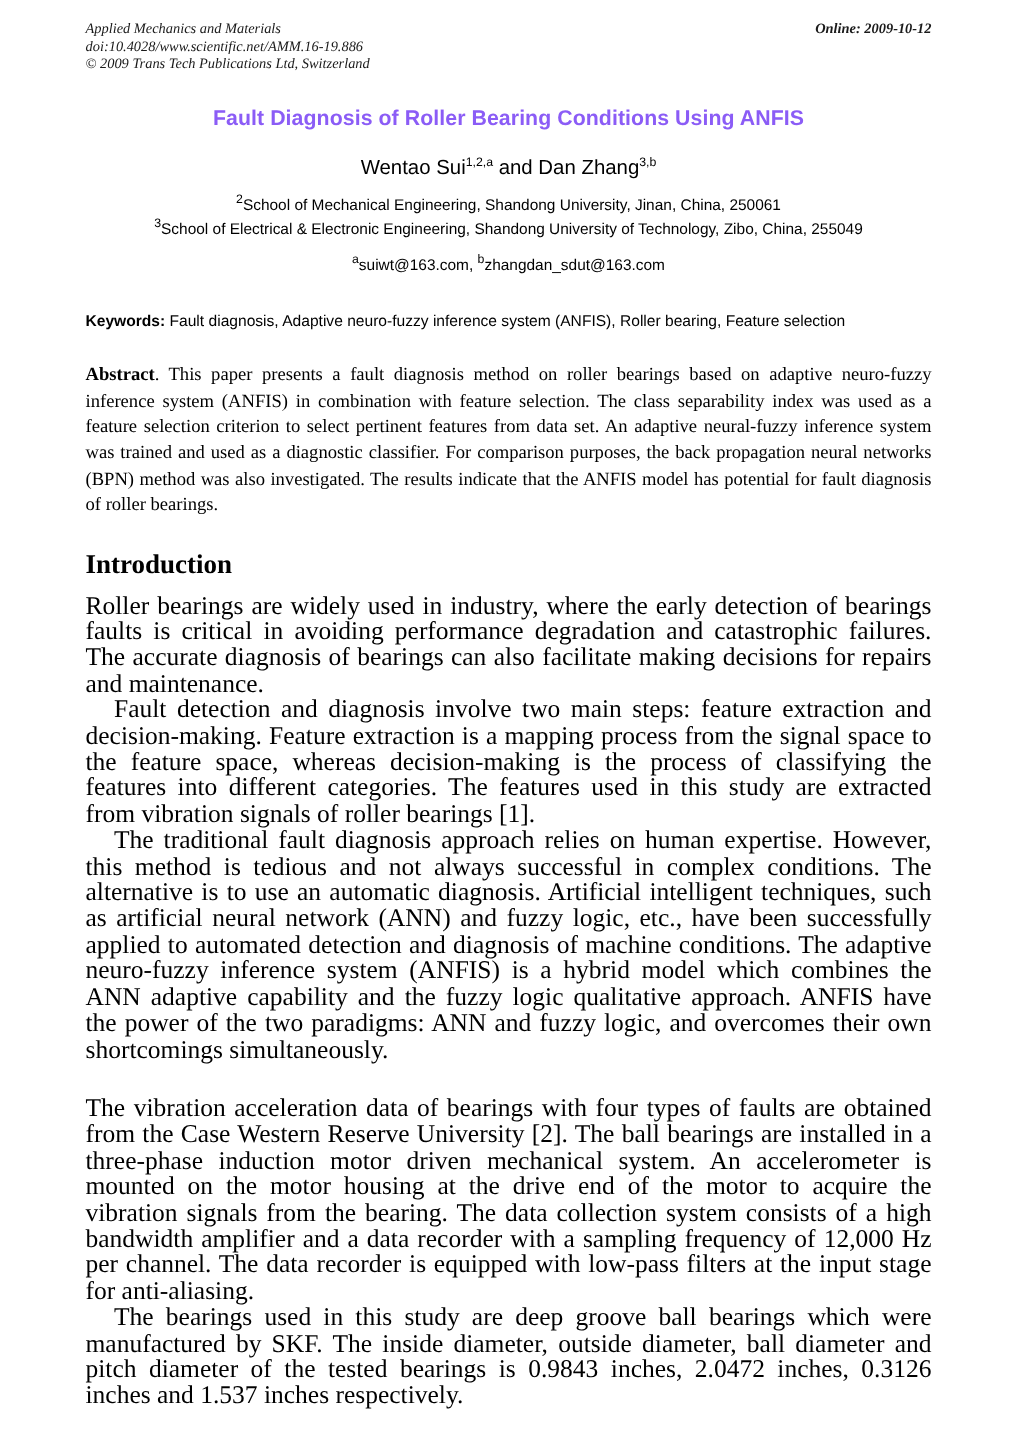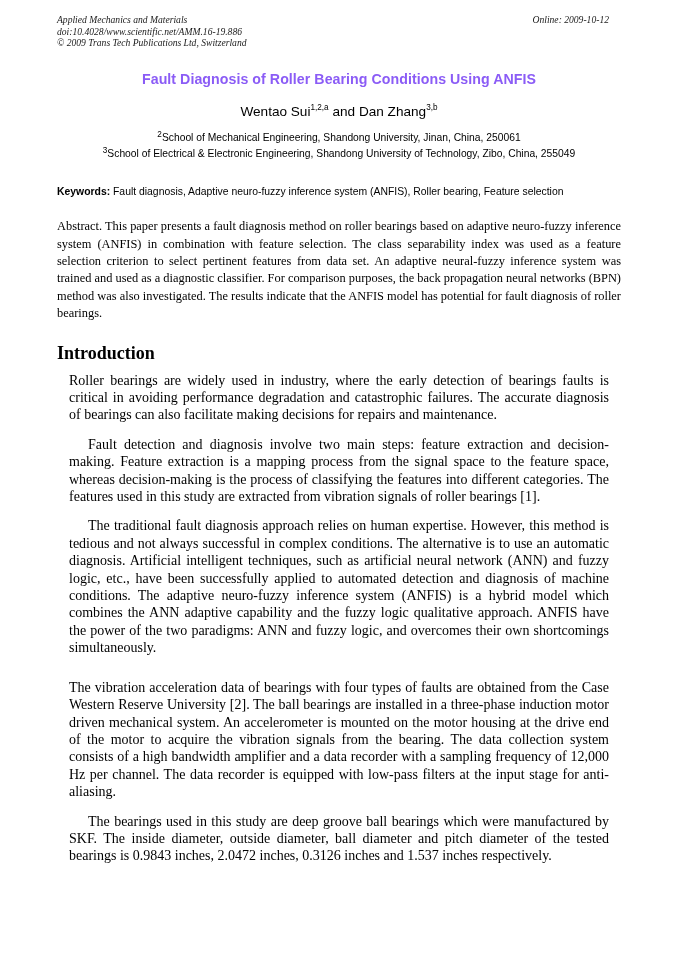--- a/index.html
+++ b/index.html
@@ -34,25 +34,26 @@
     font-style: italic;
     font-size: 9.6px;
     line-height: 11.6px;
     color: #1a1a1a;
   }
   .masthead-left {
     width: 70%;
   }
   .masthead-right {
     position: absolute;
-    right: 12px;
+    right: 0;
     top: 0;
     font-style: italic;
     font-size: 9.6px;
     white-space: nowrap;
+    font-weight: bold;
   }
   .masthead-line { display: block; white-space: nowrap; }
 
   
   .title {
     margin-top: 21px;
     text-align: center;
     font-family: "Liberation Sans", sans-serif;
     font-weight: bold;
     font-size: 14.2px;
@@ -106,38 +107,38 @@
 
   
   .abstract {
     margin-top: 19px;
     font-family: "Liberation Serif", serif;
     font-size: 12.4px;
     line-height: 17.4px;
     text-align: justify;
     color: #000;
   }
-  .abstract b { font-weight: normal; }
+  .abstract b { font-weight: bold; }
 
   
   .section { margin-top: 22px; }
   .section-heading {
     font-family: "Liberation Serif", serif;
     font-weight: bold;
     font-size: 18px;
     line-height: 16px;
     color: #000;
   }
   .para {
     font-family: "Liberation Serif", serif;
-    font-size: 14px;
+    font-size: 17px;
     line-height: 17.4px;
     text-align: justify;
     color: #000;
-    margin: 12px;
+    margin: 0;
   }
   .para.first { margin-top: 11px; }
   .para.indent { text-indent: 19px; }
   .section-body .para + .para { margin-top: 0; }
 </style>
 </head>
 <body>
 
 <div class="page">
 
@@ -154,20 +155,21 @@
 
   <div class="authors">
     <span>Wentao Sui</span><sup>1,2,a</sup><span> and </span><span>Dan Zhang</span><sup>3,b</sup>
   </div>
 
   <div class="affil-block">
     <div class="affil"><sup>2</sup><span>School of Mechanical Engineering, Shandong University, Jinan, China, 250061</span></div>
     <div class="affil"><sup>3</sup><span>School of Electrical &amp; Electronic Engineering, Shandong University of Technology, Zibo, China, 255049</span></div>
   </div>
 
+  <div class="emails"><sup>a</sup><span>suiwt@163.com, </span><sup>b</sup><span>zhangdan_sdut@163.com</span></div>
 
   <div class="keywords"><b>Keywords:</b><span> Fault diagnosis, Adaptive neuro-fuzzy inference system (ANFIS), Roller bearing, Feature selection</span></div>
 
   <div class="abstract"><b>Abstract</b><span>. This paper presents a fault diagnosis method on roller bearings based on adaptive neuro-fuzzy inference system (ANFIS) in combination with feature selection. The class separability index was used as a feature selection criterion to select pertinent features from data set. An adaptive neural-fuzzy inference system was trained and used as a diagnostic classifier. For comparison purposes, the back propagation neural networks (BPN) method was also investigated. The results indicate that the ANFIS model has potential for fault diagnosis of roller bearings.</span></div>
 
   <div class="section">
     <div class="section-heading">Introduction</div>
     <div class="section-body">
       <p class="para first">Roller bearings are widely used in industry, where the early detection of bearings faults is critical in avoiding performance degradation and catastrophic failures. The accurate diagnosis of bearings can also facilitate making decisions for repairs and maintenance.</p>
       <p class="para indent">Fault detection and diagnosis involve two main steps: feature extraction and decision-making. Feature extraction is a mapping process from the signal space to the feature space, whereas decision-making is the process of classifying the features into different categories. The features used in this study are extracted from vibration signals of roller bearings [1].</p>

